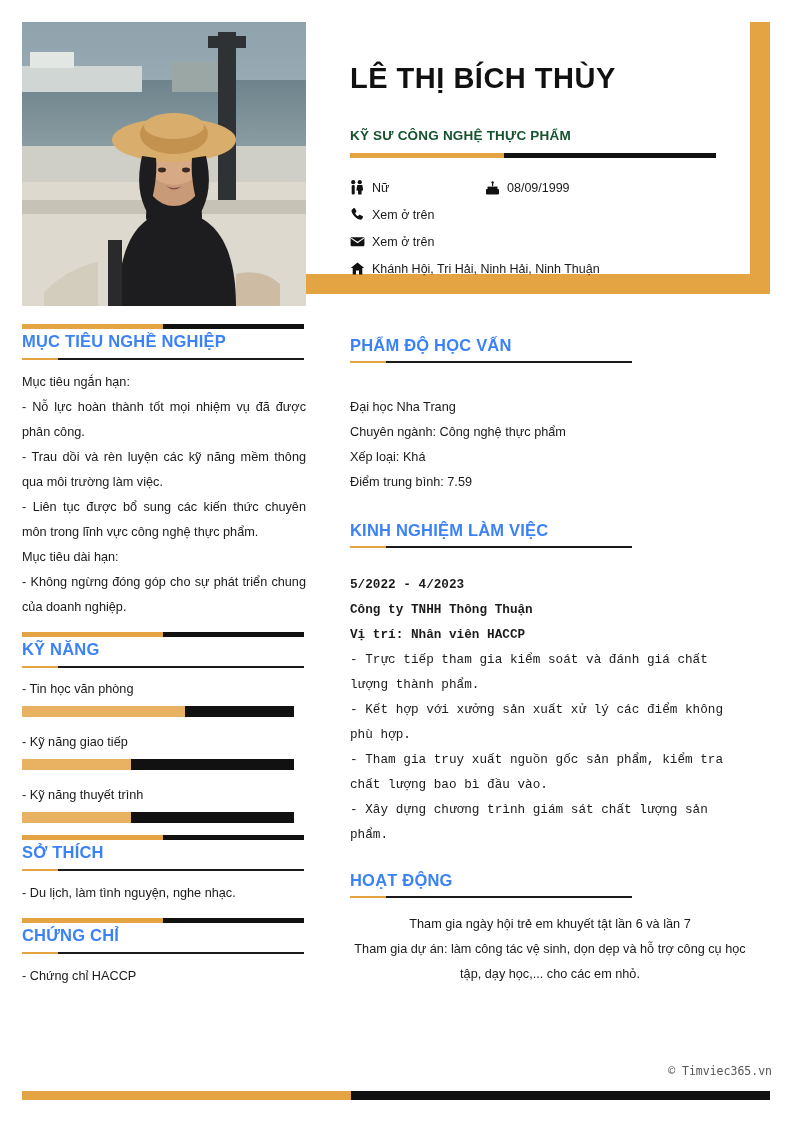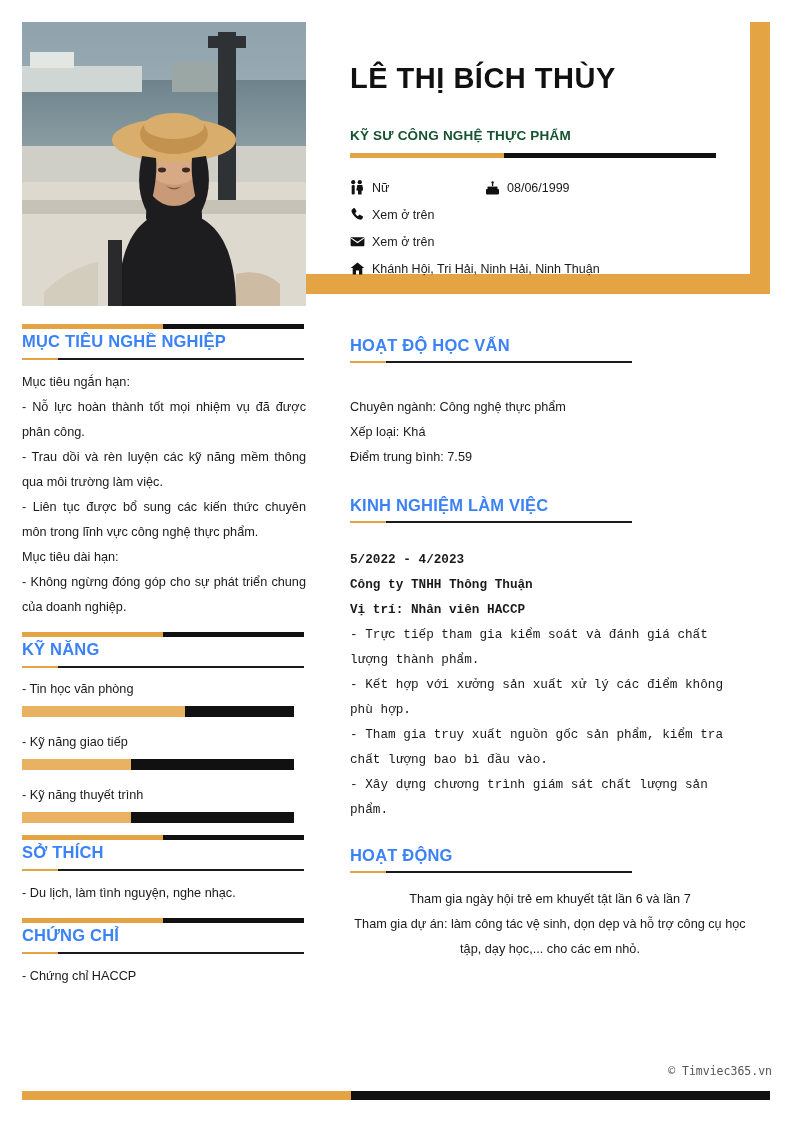--- a/index.html
+++ b/index.html
@@ -258,21 +258,21 @@
       <span class="info-txt">Nữ</span>
       <span class="info-col2">
         <span class="info-ico">
           <svg width="15" height="15" viewBox="0 0 15 15">
               <rect x="1" y="8" width="13" height="5.5" rx="1" fill="#111"></rect>
               <rect x="2.5" y="5.6" width="10" height="2.6" fill="#111"></rect>
               <rect x="7" y="2.2" width="1.2" height="3" fill="#111"></rect>
               <circle cx="7.6" cy="1.4" r="1.2" fill="#111"></circle>
             </svg>
         </span>
-        <span class="info-txt">08/06/1999</span>
+        <span class="info-txt">08/09/1999</span>
       </span>
     </div>
 
     <div class="info-row">
       <span class="info-ico">
         <svg width="15" height="15" viewBox="0 0 15 15">
             <path d="M3.2 1.4c.8-.5 1.6-.3 2 .4l1.1 2c.3.6.2 1.1-.3 1.5l-.9.7c.5 1.4 1.6 2.6 3 3.2l.7-1c.4-.5.9-.6 1.5-.3l2 1.1c.7.4.9 1.2.4 2l-.5.8c-.5.8-1.4 1.1-2.4.8C6.6 12.3 2.7 8.4 1.6 4.6c-.3-1 0-1.9.8-2.4z" fill="#111"></path>
           </svg>
       </span>
       <span class="info-txt">Xem ở trên</span>
@@ -359,24 +359,25 @@
       <div class="body-txt">
         <p>- Chứng chỉ HACCP</p>
       </div>
     </div>
   </div>
 
   <div class="right-col">
 
     <div class="sec" style="margin-bottom:26px;">
       <div class="sec-head">
-        <h2>HOẠT ĐỘ HỌC VẤN</h2>
+        <h2>PHẨM ĐỘ HỌC VẤN</h2>
         <span class="underline"></span>
       </div>
       <div class="body-txt" style="margin-top:32px;">
+        <p class="edu-line">Đại học Nha Trang</p>
         <p class="edu-line">Chuyên ngành: Công nghệ thực phẩm</p>
         <p class="edu-line">Xếp loại: Khá</p>
         <p class="edu-line">Điểm trung bình: 7.59</p>
       </div>
     </div>
 
     <div class="sec" style="margin-bottom:24px;">
       <div class="sec-head">
         <h2>KINH NGHIỆM LÀM VIỆC</h2>
         <span class="underline"></span>

